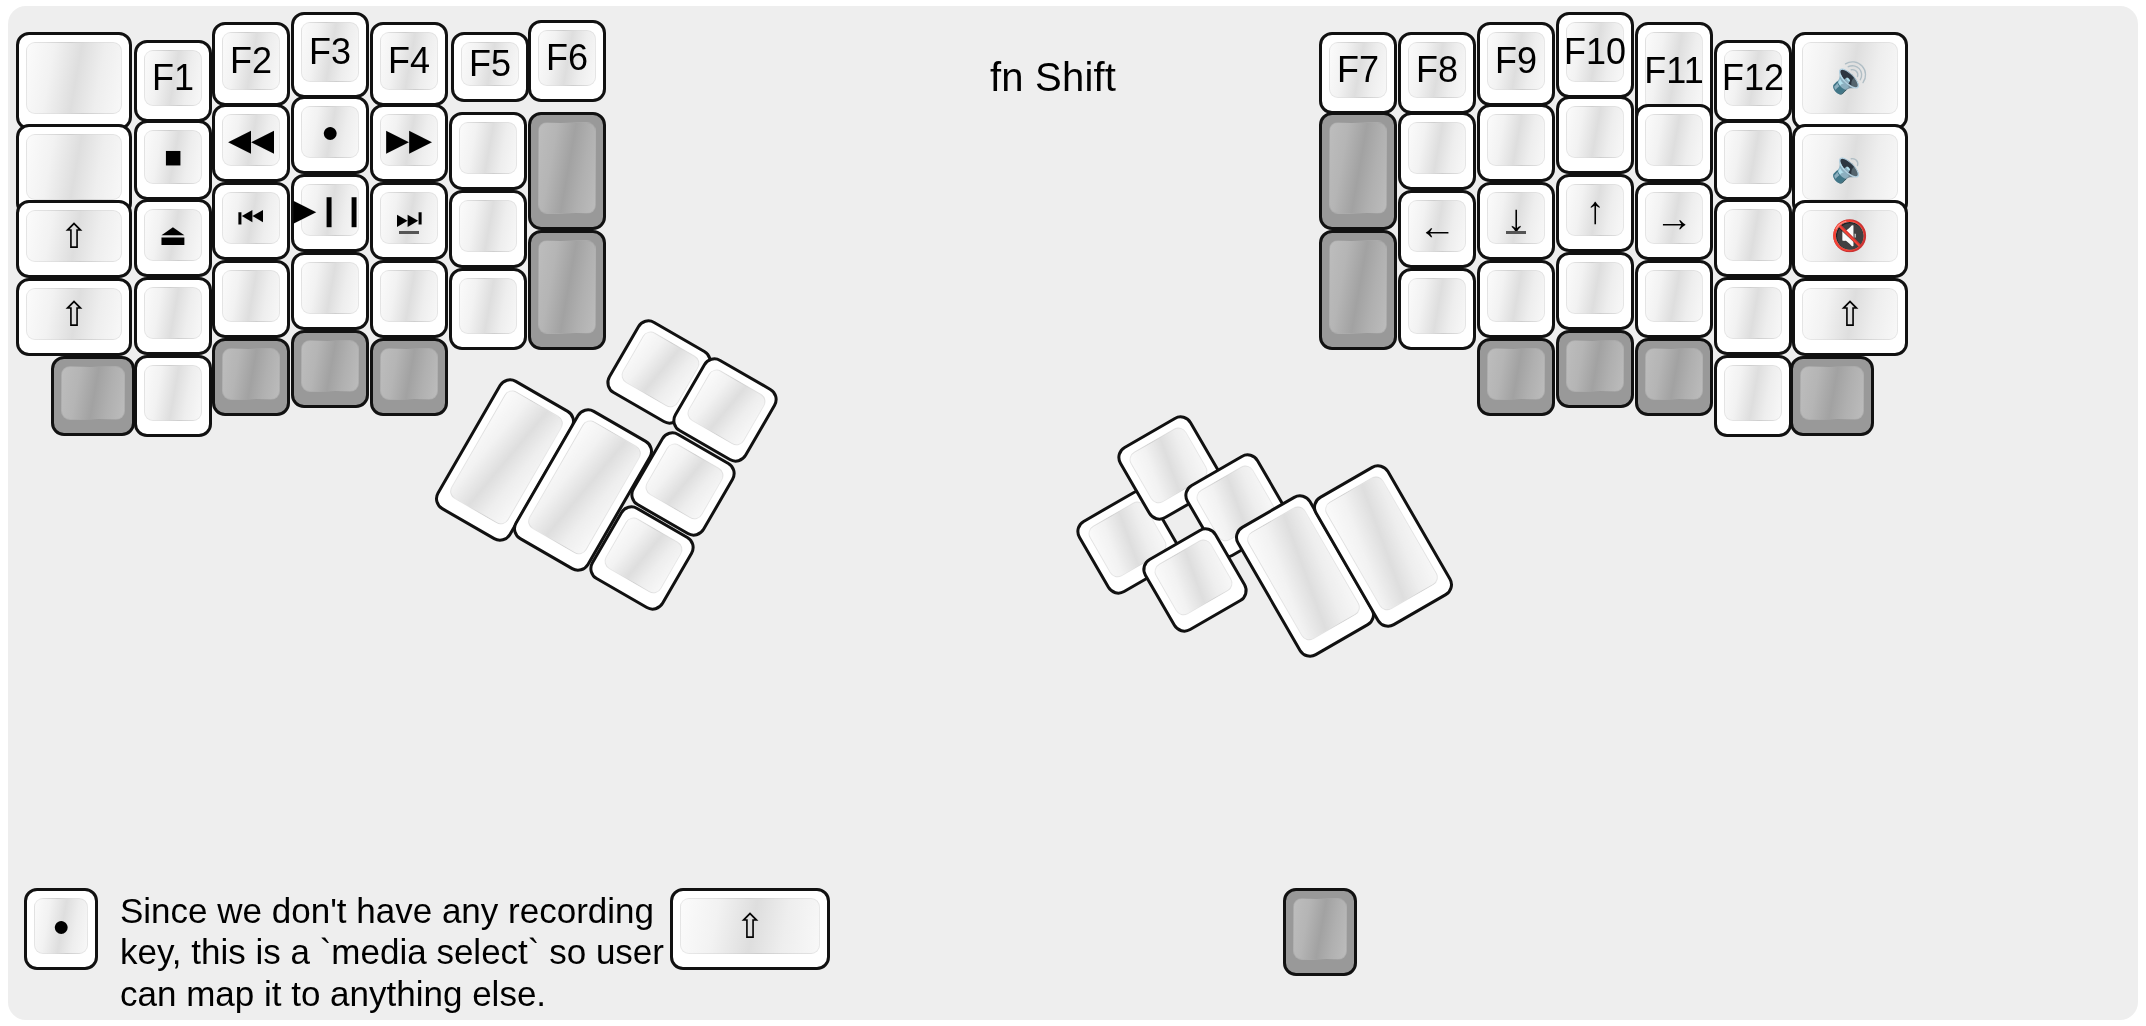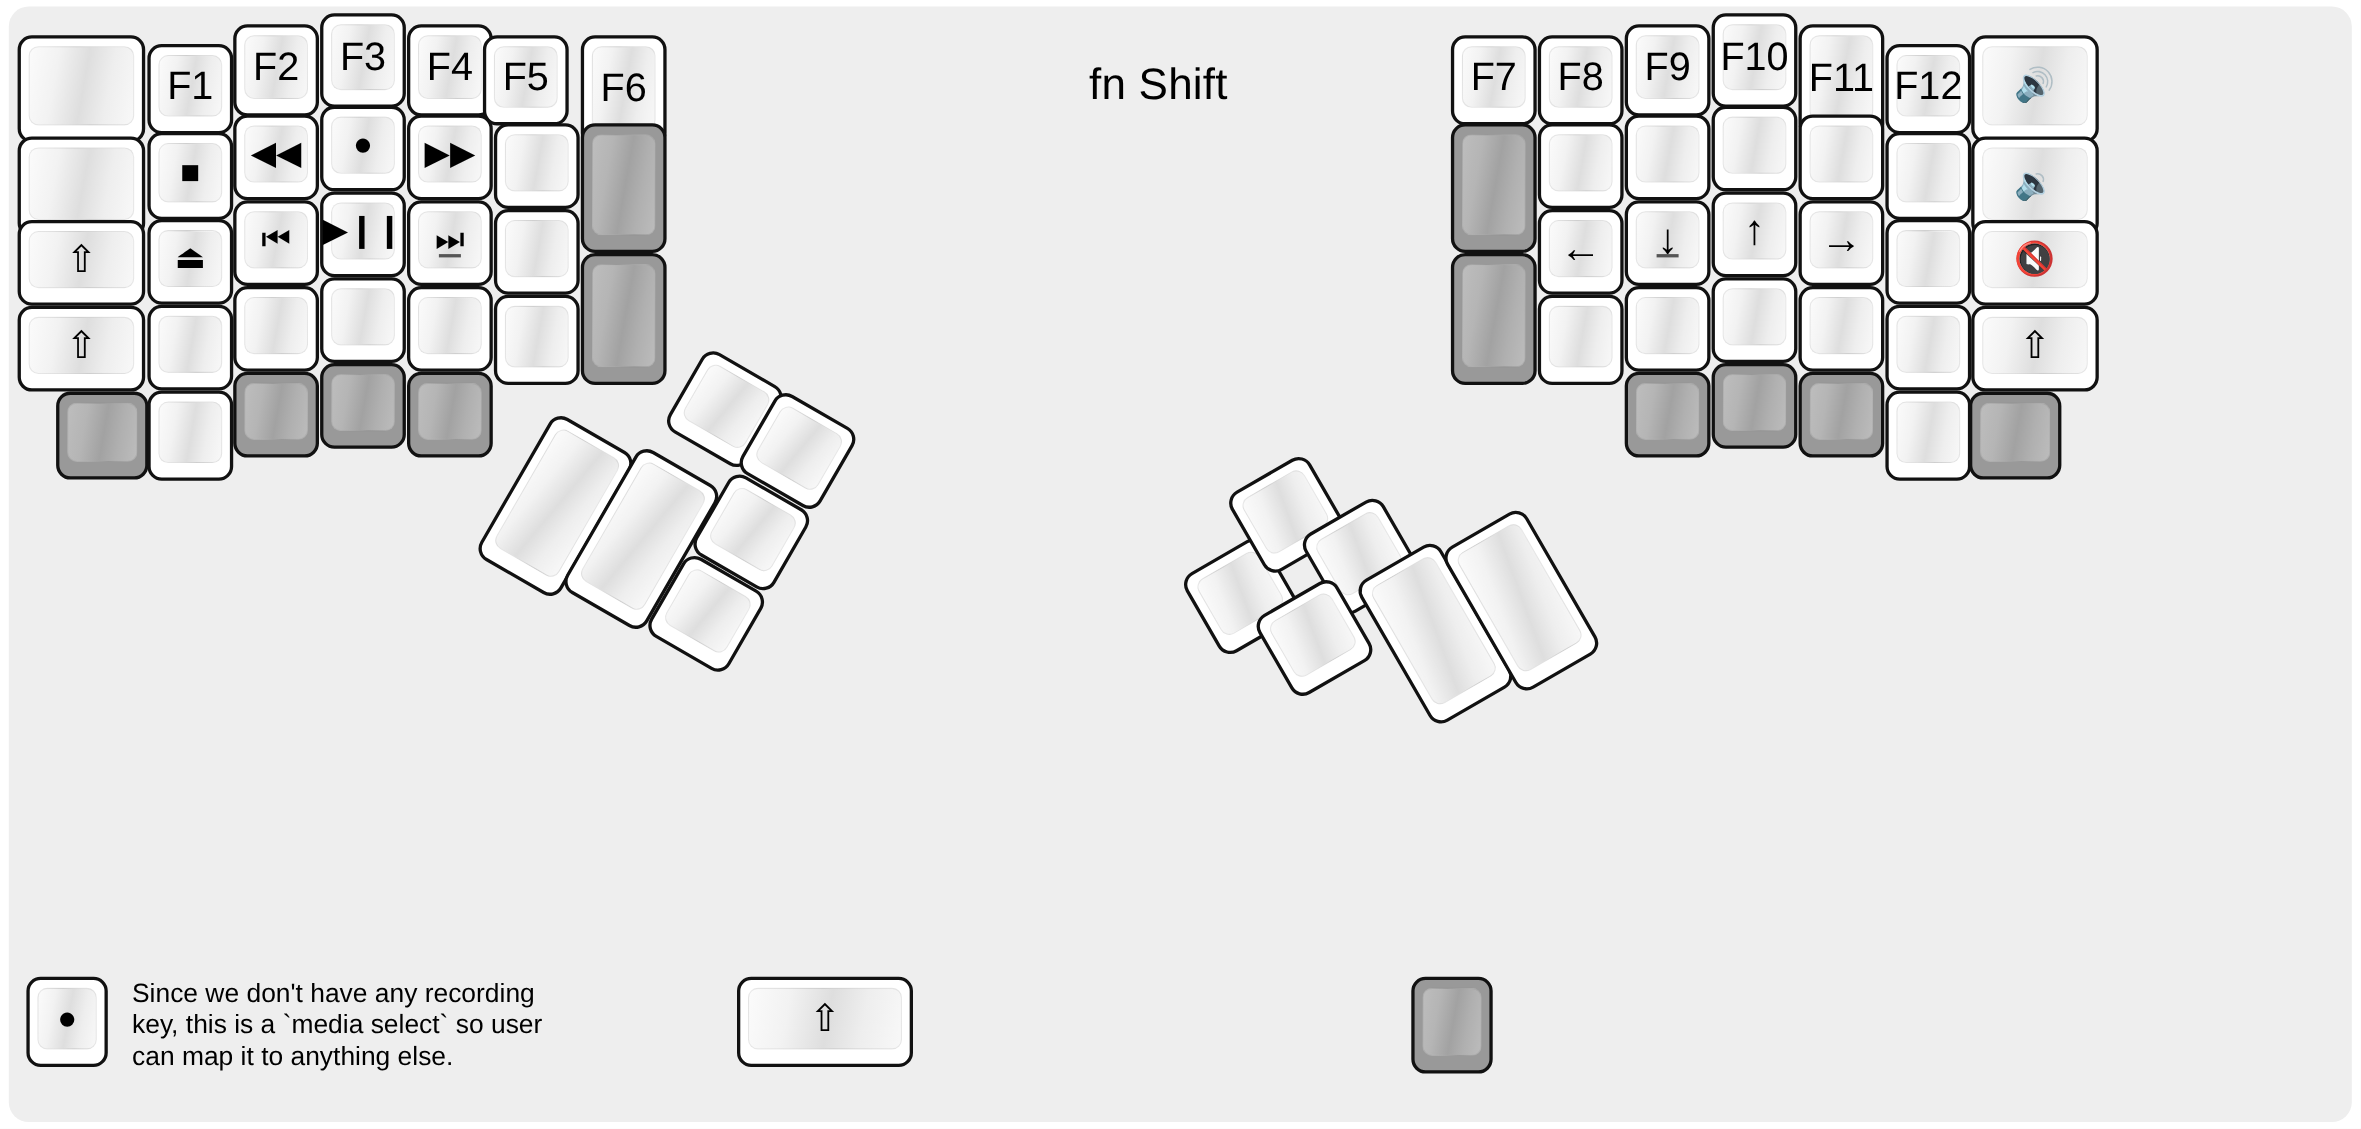--- a/index.html
+++ b/index.html
@@ -96,21 +96,21 @@
     position: absolute;
     left: 0;
     top: 0;
     width: 74px;
     height: 82px;
   }
   .legend-text {
     position: absolute;
     left: 96px;
     top: 2px;
-    font-size: 24px;
+    font-size: 35px;
     line-height: 1.18;
     color: #000;
     white-space: pre-line;
   }
 </style>
 </head>
 <body>
 
 <div id="stage">
   <div class="panel"></div>
@@ -221,36 +221,36 @@
         <span class="underline"></span>
       </div>
     </div>
     <div class="key" style="left:370px;top:260px;width:78px;height:78px;">
       <div class="cap"></div>
     </div>
     <div class="key trans" style="left:370px;top:338px;width:78px;height:78px;">
       <div class="cap"></div>
     </div>
 
-    <div class="key" style="left:439px;top:32px;width:78px;height:82px;">
+    <div class="key" style="left:451px;top:32px;width:78px;height:70px;">
       <div class="cap">
         <span class="glyph fk">F5</span>
       </div>
     </div>
     <div class="key" style="left:449px;top:112px;width:78px;height:78px;">
       <div class="cap"></div>
     </div>
     <div class="key" style="left:449px;top:190px;width:78px;height:78px;">
       <div class="cap"></div>
     </div>
     <div class="key" style="left:449px;top:268px;width:78px;height:82px;">
       <div class="cap"></div>
     </div>
 
-    <div class="key" style="left:528px;top:32px;width:78px;height:102px;">
+    <div class="key" style="left:528px;top:20px;width:78px;height:82px;">
       <div class="cap">
         <span class="glyph fk">F6</span>
       </div>
     </div>
     <div class="key trans" style="left:528px;top:112px;width:78px;height:118px;">
       <div class="cap"></div>
     </div>
     <div class="key trans" style="left:528px;top:230px;width:78px;height:120px;">
       <div class="cap"></div>
     </div>

